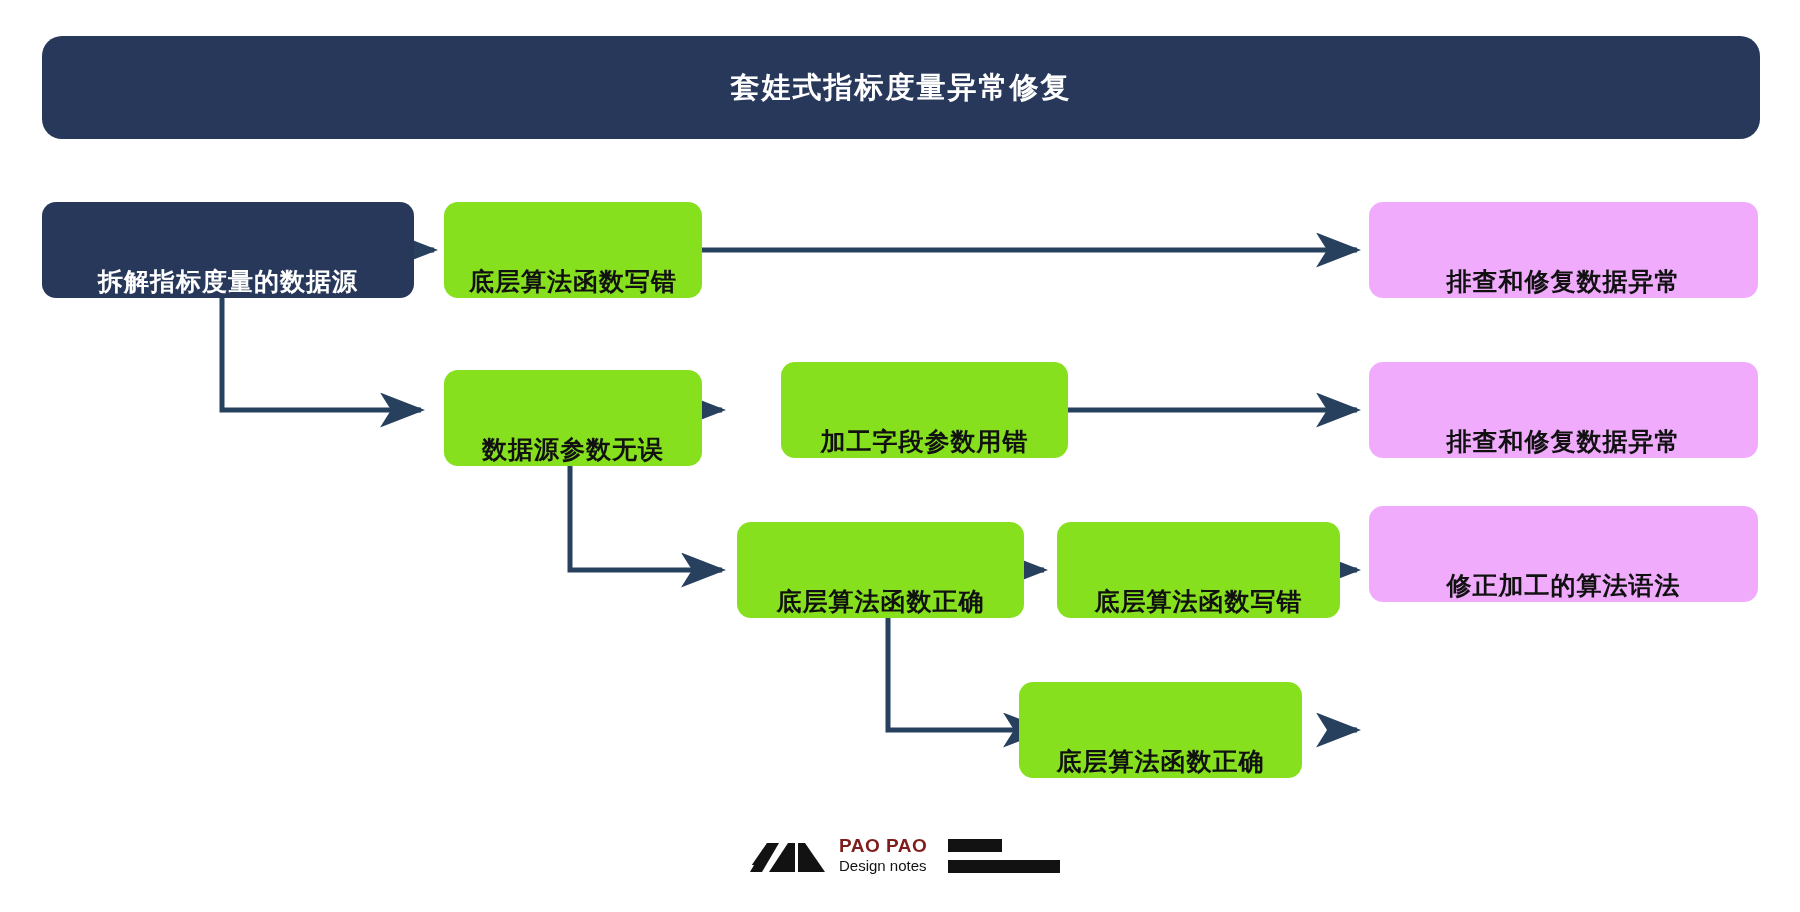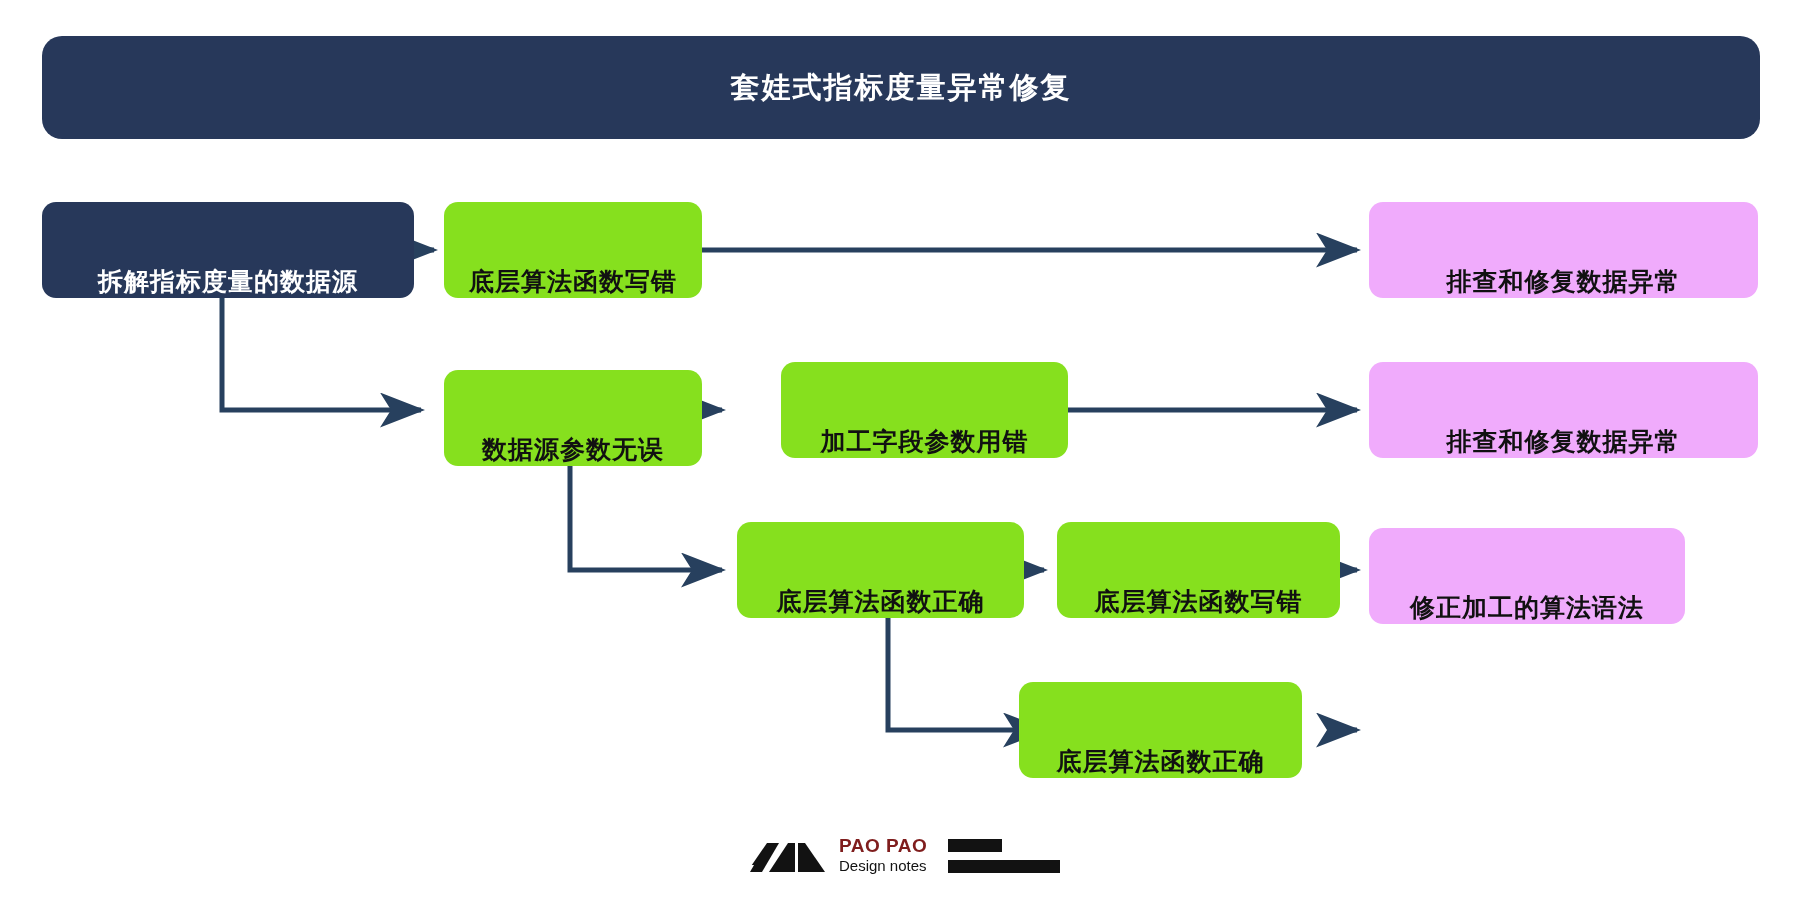--- a/index.html
+++ b/index.html
@@ -192,21 +192,21 @@
   <div class="node fix" style="left:1369px; top:362px; width:389px; height:96px;">
     <span>排查和修复数据异常</span>
   </div>
 
   <div class="node cond" style="left:737px; top:522px; width:287px; height:96px;">
     <span>底层算法函数正确</span>
   </div>
   <div class="node cond" style="left:1057px; top:522px; width:283px; height:96px;">
     <span>底层算法函数写错</span>
   </div>
-  <div class="node fix" style="left:1369px; top:528px; width:316px; height:96px;">
+  <div class="node fix" style="left:1369px; top:506px; width:389px; height:96px;">
     <span>修正加工的算法语法</span>
   </div>
 
   <div class="node cond" style="left:1019px; top:682px; width:283px; height:96px;">
     <span>底层算法函数正确</span>
   </div>
 
   <div id="footer-logo">
     <svg class="mark" width="86" height="34" viewBox="0 0 86 34">
       <path d="M2 32 L22 3 L34 3 L17 32 Z" fill="#121212"></path>

